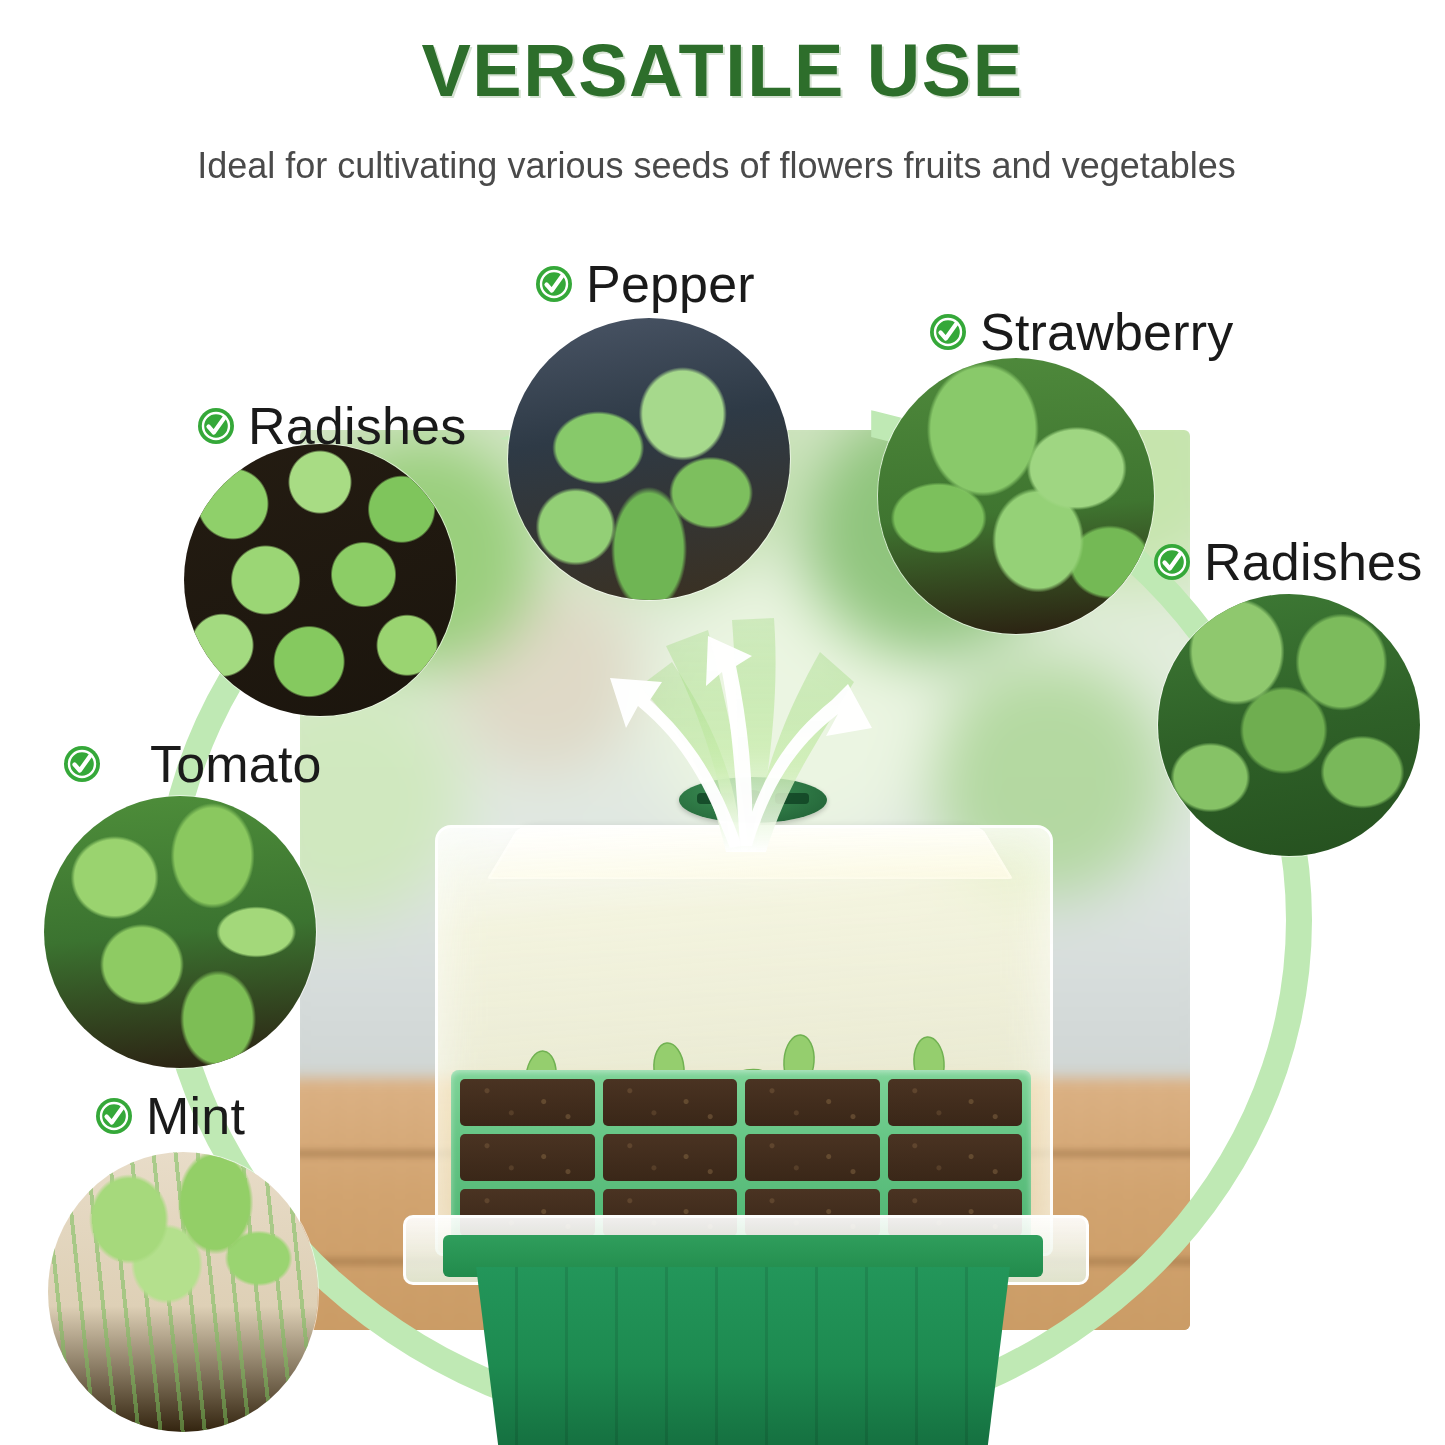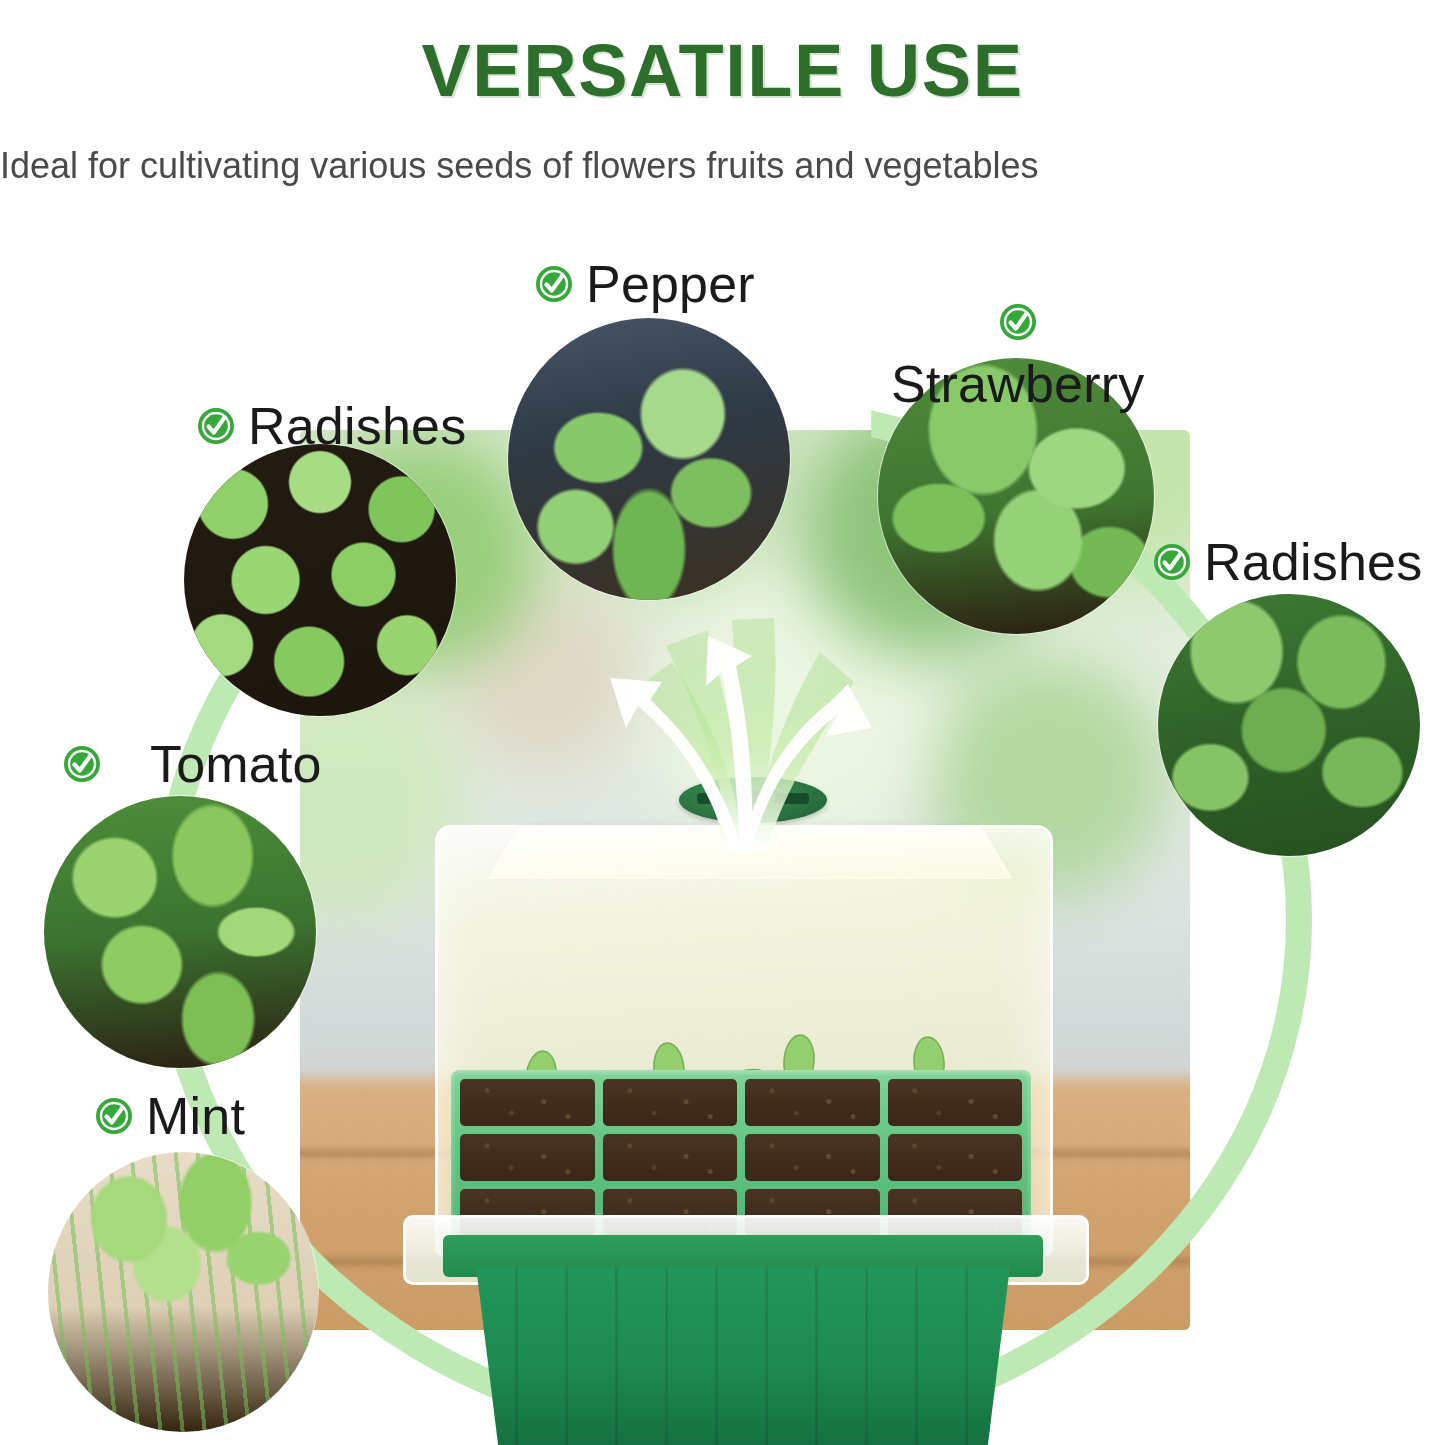--- a/index.html
+++ b/index.html
@@ -96,21 +96,21 @@
     font-weight: 700;
     letter-spacing: 1.5px;
     color: #2d6e2b;
     text-shadow: 2px 2px 0 rgba(120,160,110,.30);
     font-family: "Liberation Sans", sans-serif;
   }
   .subtitle {
     position: absolute;
     left: 0; right: 12px;
     top: 145px;
-    text-align: left;
+    text-align: center;
     font-size: 36px;
     font-weight: 400;
     color: #4a4a4a;
     font-family: "Liberation Sans", sans-serif;
   }
 
   
   .bubble {
     position: absolute;
     border-radius: 50%;
@@ -454,21 +454,21 @@
 
   <div class="label" style="left:534px;top:254px;">
     <svg class="check" viewBox="0 0 40 40">
       <circle cx="20" cy="20" r="18" fill="#35a839"></circle>
       <circle cx="20" cy="20" r="13" fill="none" stroke="#ffffff" stroke-width="2.4"></circle>
       <path d="M12.5 20.5 L17.8 26.5 L28.5 11.5" fill="none" stroke="#ffffff" stroke-width="4.2" stroke-linecap="round" stroke-linejoin="round"></path>
     </svg>
     <span class="txt">Pepper</span>
   </div>
 
-  <div class="label" style="left:891px;top:302px;flex-direction:column;">
+  <div class="label" style="left:928px;top:302px;">
     <svg class="check" viewBox="0 0 40 40">
       <circle cx="20" cy="20" r="18" fill="#35a839"></circle>
       <circle cx="20" cy="20" r="13" fill="none" stroke="#ffffff" stroke-width="2.4"></circle>
       <path d="M12.5 20.5 L17.8 26.5 L28.5 11.5" fill="none" stroke="#ffffff" stroke-width="4.2" stroke-linecap="round" stroke-linejoin="round"></path>
     </svg>
     <span class="txt">Strawberry</span>
   </div>
 
   <div class="label" style="left:1152px;top:532px;">
     <svg class="check" viewBox="0 0 40 40">

